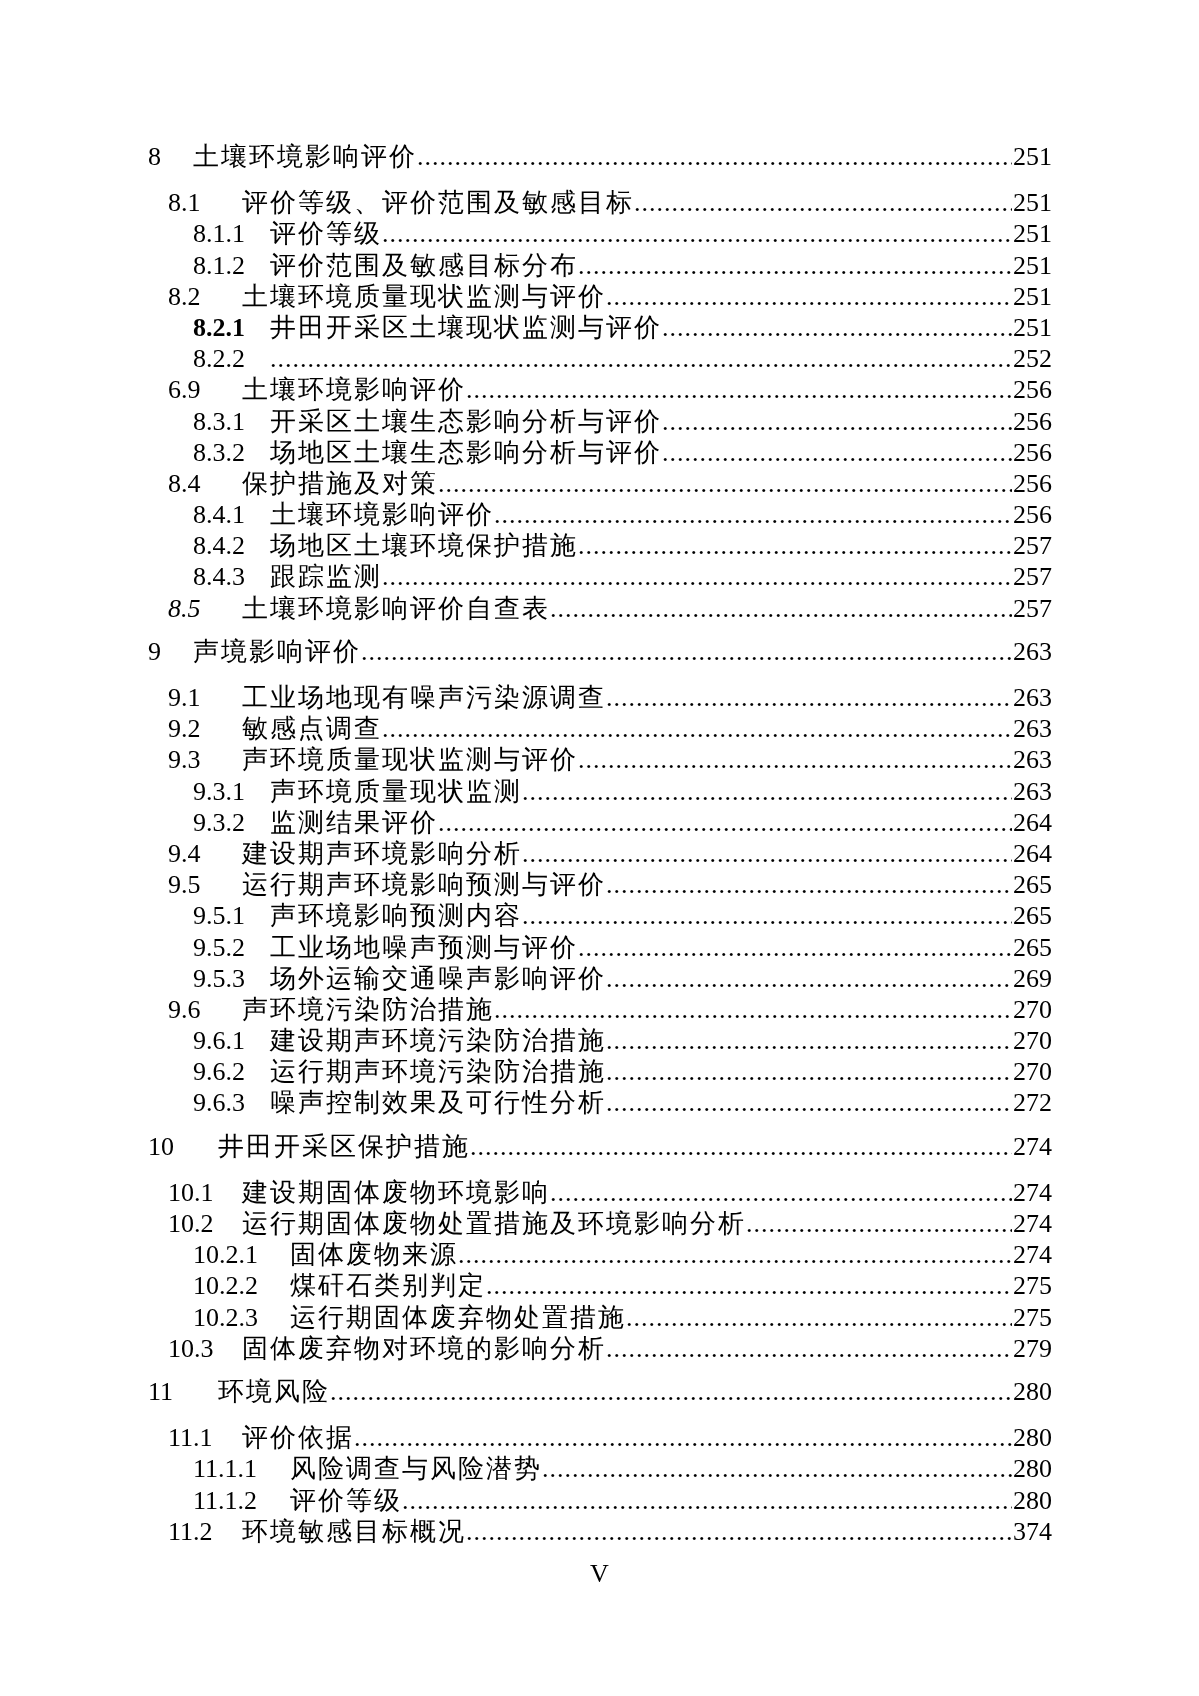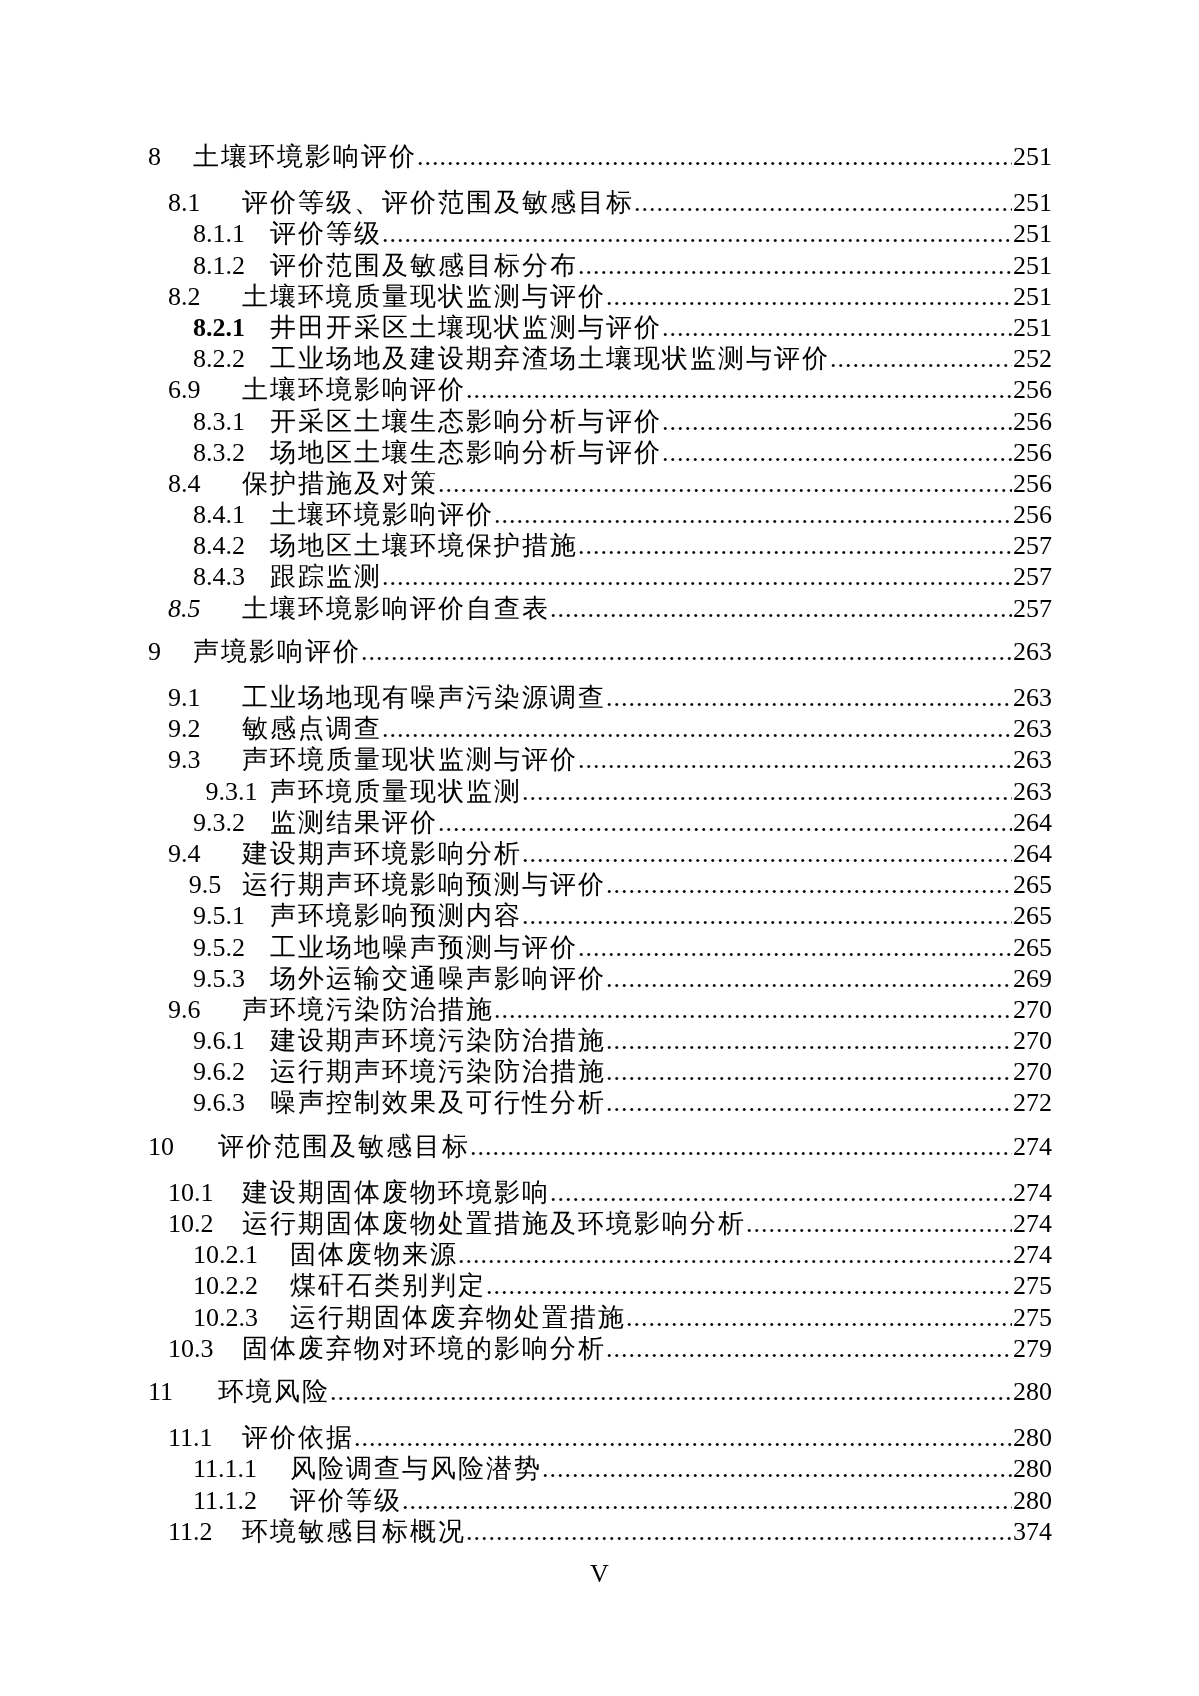--- a/index.html
+++ b/index.html
@@ -96,21 +96,20 @@
 
   <div class="row l3">
     <span class="num" style="width: 77px; font-weight: bold;">8.2.1</span>
     <span class="title">井田开采区土壤现状监测与评价</span>
     <span class="dots"></span>
     <span class="pg">251</span>
   </div>
 
   <div class="row l3">
     <span class="num" style="width: 77px;">8.2.2</span>
-    <span class="title">工业场地及建设期弃渣场土壤现状监测与评价</span>
     <span class="dots"></span>
     <span class="pg">252</span>
   </div>
 
   <div class="row l2">
     <span class="num" style="width: 74px;">6.9</span>
     <span class="title">土壤环境影响评价</span>
     <span class="dots"></span>
     <span class="pg">256</span>
   </div>
@@ -186,42 +185,42 @@
   </div>
 
   <div class="row l2">
     <span class="num" style="width: 74px;">9.3</span>
     <span class="title">声环境质量现状监测与评价</span>
     <span class="dots"></span>
     <span class="pg">263</span>
   </div>
 
   <div class="row l3">
-    <span class="num" style="width: 77px; text-align: center;">9.3.1</span>
+    <span class="num" style="width: 77px;">9.3.1</span>
     <span class="title">声环境质量现状监测</span>
     <span class="dots"></span>
     <span class="pg">263</span>
   </div>
 
   <div class="row l3">
     <span class="num" style="width: 77px;">9.3.2</span>
     <span class="title">监测结果评价</span>
     <span class="dots"></span>
     <span class="pg">264</span>
   </div>
 
   <div class="row l2">
     <span class="num" style="width: 74px;">9.4</span>
     <span class="title">建设期声环境影响分析</span>
     <span class="dots"></span>
     <span class="pg">264</span>
   </div>
 
   <div class="row l2">
-    <span class="num" style="width: 74px; text-align: center;">9.5</span>
+    <span class="num" style="width: 74px;">9.5</span>
     <span class="title">运行期声环境影响预测与评价</span>
     <span class="dots"></span>
     <span class="pg">265</span>
   </div>
 
   <div class="row l3">
     <span class="num" style="width: 77px;">9.5.1</span>
     <span class="title">声环境影响预测内容</span>
     <span class="dots"></span>
     <span class="pg">265</span>
@@ -264,21 +263,21 @@
 
   <div class="row l3">
     <span class="num" style="width: 77px;">9.6.3</span>
     <span class="title">噪声控制效果及可行性分析</span>
     <span class="dots"></span>
     <span class="pg">272</span>
   </div>
 
   <div class="row l1">
     <span class="num" style="width: 70px;">10</span>
-    <span class="title">评价范围及敏感目标</span>
+    <span class="title">井田开采区保护措施</span>
     <span class="dots"></span>
     <span class="pg">274</span>
   </div>
 
   <div class="row l2">
     <span class="num" style="width: 74px;">10.1</span>
     <span class="title">建设期固体废物环境影响</span>
     <span class="dots"></span>
     <span class="pg">274</span>
   </div>

